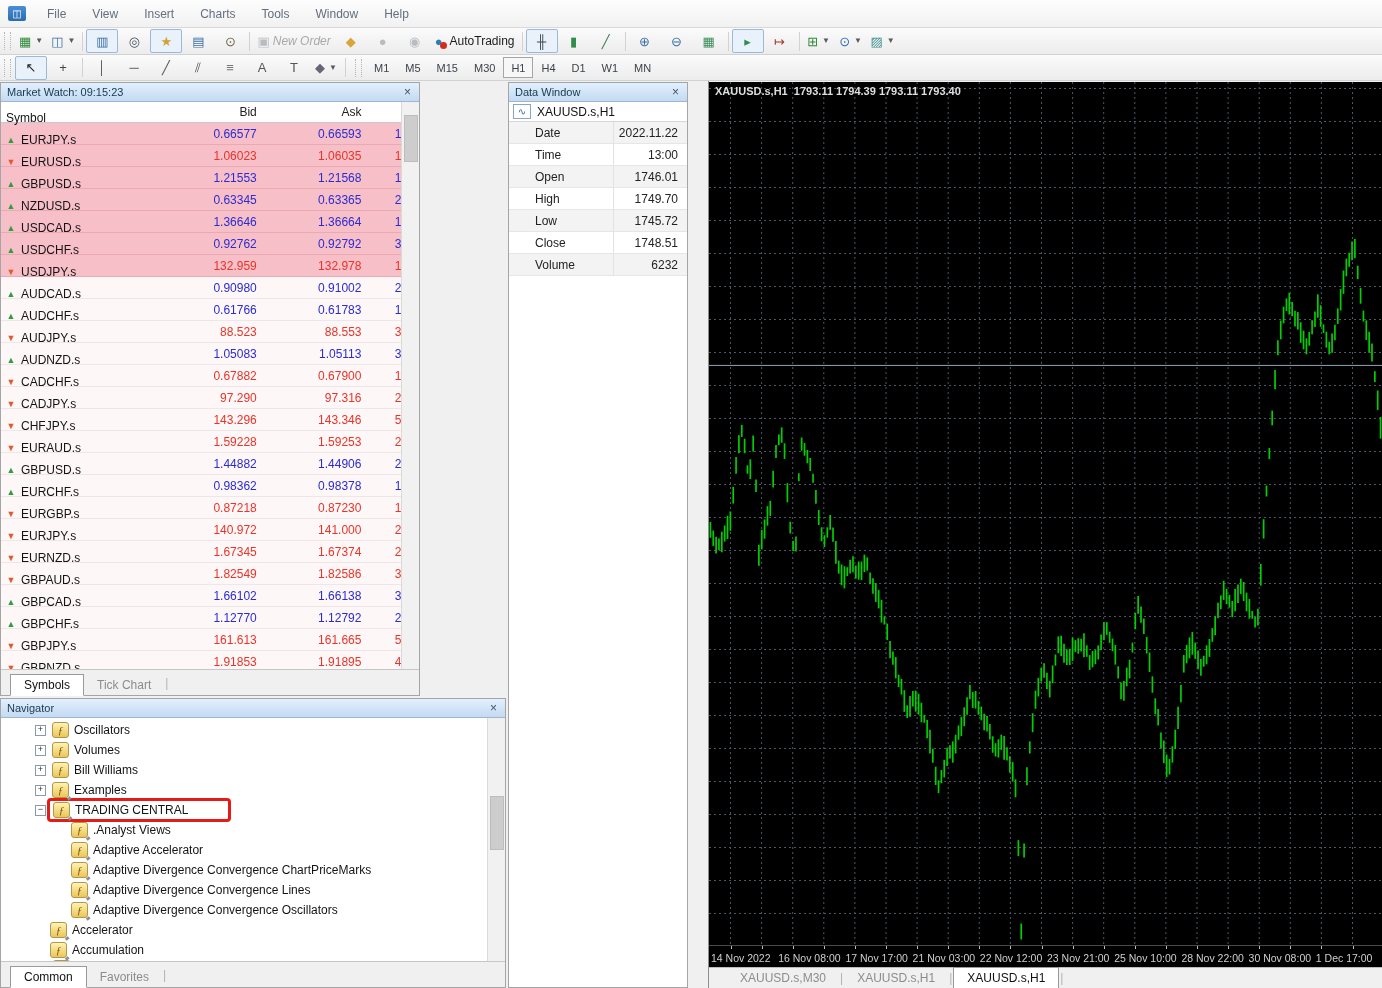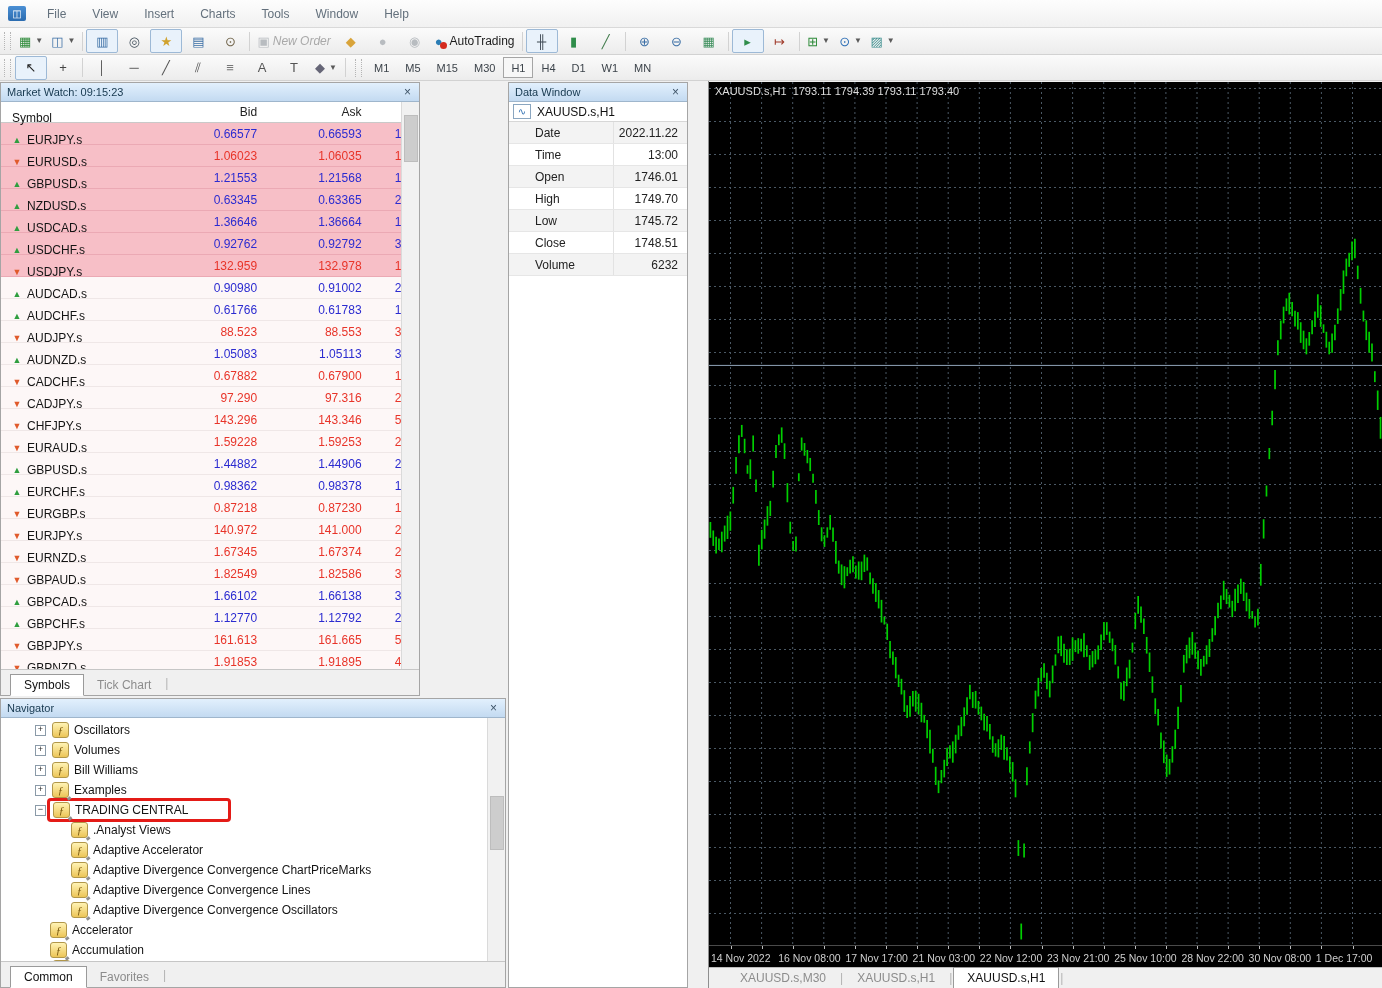--- a/index.html
+++ b/index.html
@@ -35,21 +35,21 @@
   .panel-close{margin-left:auto;color:#3f5468;font-size:12px;line-height:1;padding:0 2px;}
   .tabbar{position:absolute;left:0;right:0;bottom:0;height:25px;background:#f0f0f0;border-top:1px solid #c6c6c6;
           display:flex;align-items:flex-end;padding-left:9px;}
   .tab{height:20px;padding:0 13px;display:flex;align-items:center;color:#8c8c8c;font-size:12px;}
   .tab.active{background:#fff;border:1px solid #9a9a9a;border-bottom:1px solid #fff;color:#111;margin-bottom:-1px;}
   .tab-sep{color:#b3b3b3;align-self:center;padding:0 1px;}
   
   .mw-head{display:flex;height:20px;border-bottom:1px solid #c9c9c9;align-items:center;font-size:12px;color:#222;}
   .mw-row{display:flex;height:21px;align-items:center;border-bottom:1px solid #efe7e7;background:#fdf7f7;}
   .mw-row.hl{background:#f7bfc7;border-bottom-color:#eba9b4;}
-  .c-sym{width:184px;padding-left:11px;display:flex;align-items:center;gap:5px;color:#141414;box-sizing:border-box;margin-top:12px;}
+  .c-sym{width:184px;padding-left:5px;display:flex;align-items:center;gap:5px;color:#141414;box-sizing:border-box;margin-top:12px;}
   .c-bid{width:122px;text-align:right;padding-right:8px;box-sizing:border-box;}
   .c-ask{width:121px;text-align:right;padding-right:8px;box-sizing:border-box;}
   .c-spr{width:56px;text-align:right;padding-right:11px;box-sizing:border-box;}
   .blue{color:#2b2bd0;} .red{color:#e83429;}
   .arr{font-size:9px;width:10px;text-align:center;}
   .arr.up{color:#2f9e3f;} .arr.down{color:#e05a2b;}
   .vscroll{position:absolute;width:17px;background:#f1f1f1;border-left:1px solid #dadada;}
   .vthumb{position:absolute;left:2px;width:12px;background:#cdcdcd;border:1px solid #bdbdbd;}
   
   .dw-symrow{height:19px;display:flex;align-items:center;gap:6px;padding-left:4px;border-bottom:1px solid #d7d7d7;color:#111;}
@@ -69,21 +69,21 @@
          border:1px solid #b1974a;border-radius:3px;color:#7a5a10;font-family:"Liberation Serif",serif;
          font-style:italic;font-size:11px;display:flex;align-items:center;justify-content:center;}
   .ficon.fx::after{content:"◆";position:absolute;right:-3px;bottom:-4px;font-size:6px;color:#8f8f8f;}
   .red-box{display:flex;align-items:center;gap:5px;border:3px solid #e41b17;border-radius:4px;
            padding:1px 40px 1px 3px;margin-left:-5px;}
   .partial-icon{width:15px;height:6px;background:linear-gradient(#fff3b4,#ecc558);border:1px solid #b1974a;
                 border-bottom:none;border-radius:3px 3px 0 0;margin-left:52px;}
   
   .chart-win{position:absolute;left:708px;top:81px;width:674px;height:907px;border-left:1px solid #8f8f8f;box-sizing:border-box;}
   .chart-black{position:absolute;top:1px;left:0;width:673px;height:863px;background:#000;overflow:hidden;}
-  .chart-overlay-title{position:absolute;top:3px;left:6px;color:#dedede;font-size:11px;z-index:5;white-space:pre;}
+  .chart-overlay-title{position:absolute;top:3px;left:6px;color:#dedede;font-size:11px;z-index:5;white-space:pre;font-weight:bold;}
   .time-axis{position:absolute;top:864px;left:0;width:673px;height:22px;background:#000;border-top:1px solid #4a4a4a;
              overflow:hidden;box-sizing:border-box;}
   .t-label{position:absolute;top:6px;color:#cfcfcf;font-size:10.5px;white-space:nowrap;}
   .chart-tabs{position:absolute;top:886px;left:0;width:673px;height:21px;background:#f0f0f0;border-top:1px solid #bdbdbd;
               display:flex;align-items:flex-end;padding-left:18px;box-sizing:border-box;}
 </style>
 </head>
 <body>
 
 <div class="app">

